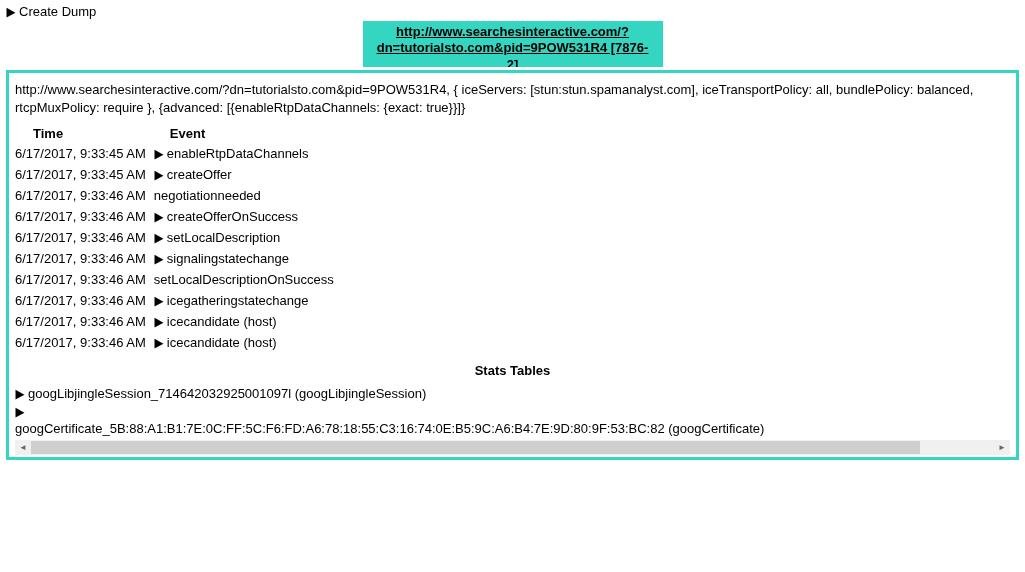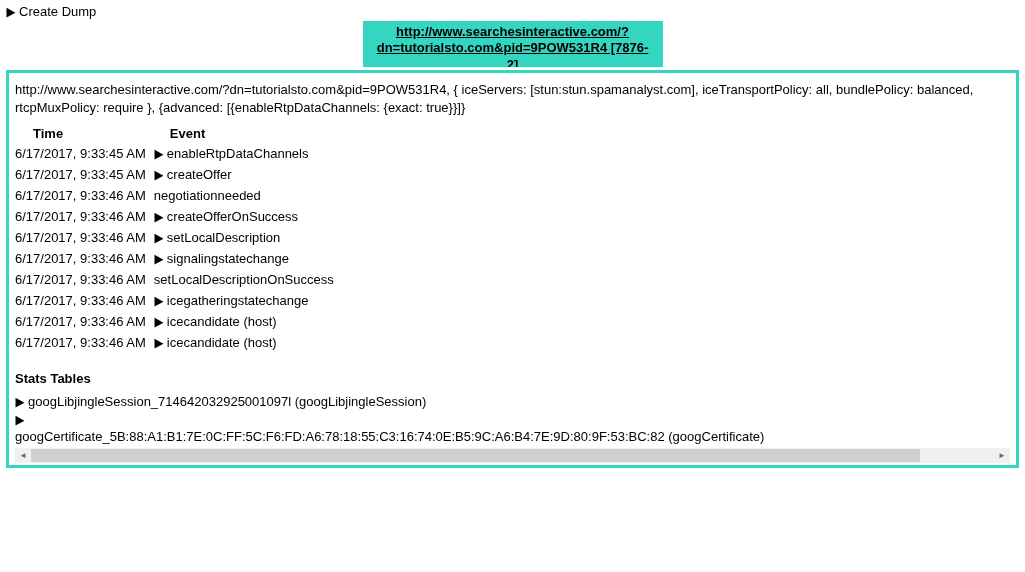--- a/index.html
+++ b/index.html
@@ -45,22 +45,23 @@
       padding: 2px 18px;
     }
     table.events td {
       padding: 3px 6px 3px 0;
       vertical-align: middle;
       white-space: nowrap;
       margin-left: 32px;
     }
     table.events td.evcell { padding-left: 2px; }
     .stats-heading {
+      text-align: center;
       font-weight: bold;
-      margin-top: 18px;
+      margin-top: 10px;
       margin-bottom: 8px;
     }
     .stats-list { }
     .stats-item { line-height: 1.3; margin-bottom: 1px; }
     .scrollbar-sim {
       margin-top: 2px;
       height: 15px;
       width: 100%;
       background: #f0f0f0;
       position: relative;

